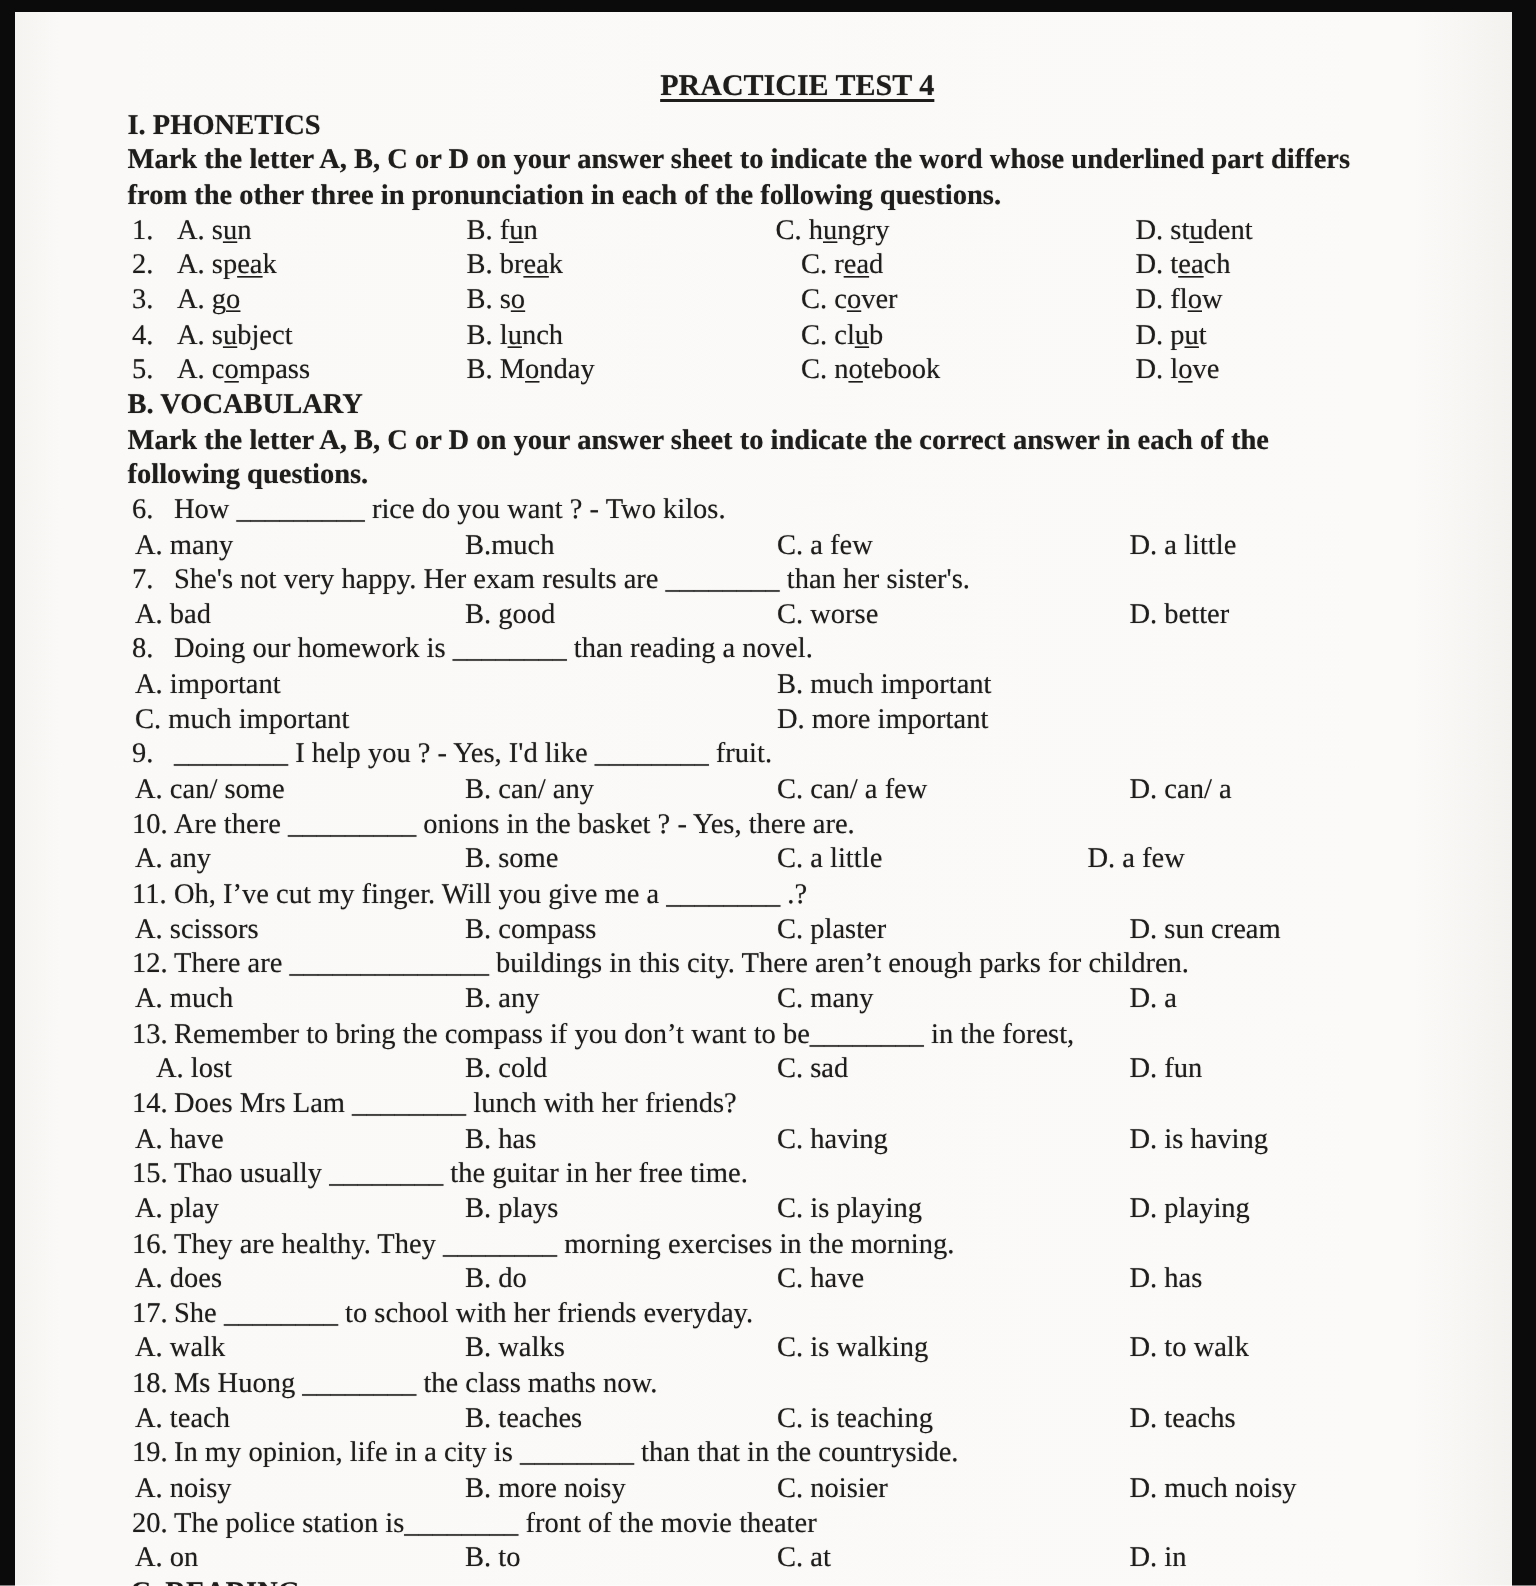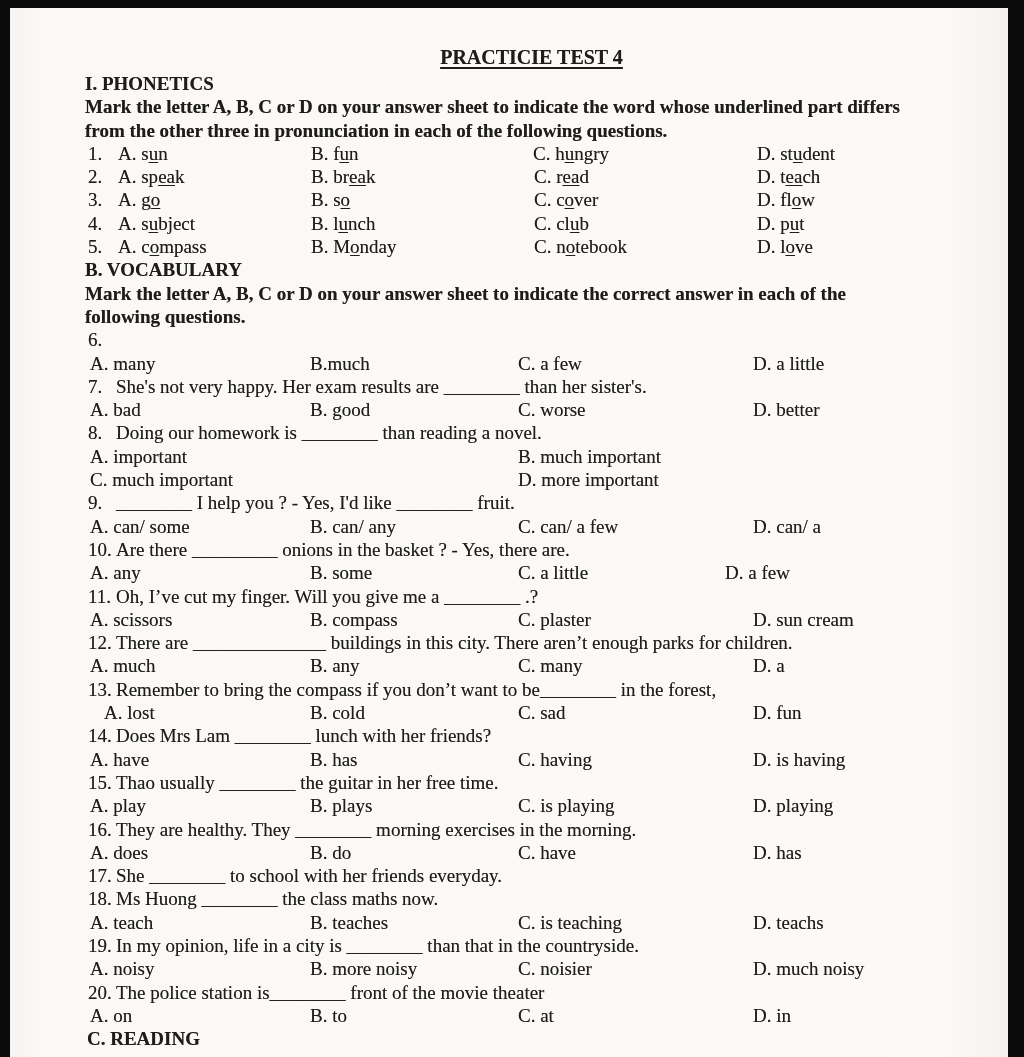--- a/index.html
+++ b/index.html
@@ -59,21 +59,21 @@
 
     <div class="line h">I. PHONETICS</div>
     <div class="line instr">Mark the letter A, B, C or D on your answer sheet to indicate the word whose underlined part differs</div>
     <div class="line instr">from the other three in pronunciation in each of the following questions.</div>
 
     <div id="phonetics-questions">
         <div class="line row">
           <span class="abs" style="left: 3px;">1.</span>
           <span class="abs" style="left: 33px;">A. s<u>u</u>n</span>
           <span class="abs" style="left: 226px;">B. f<u>u</u>n</span>
-          <span class="abs" style="left: 448px;">C. h<u>u</u>ngry</span>
+          <span class="abs" style="left: 432px;">C. h<u>u</u>ngry</span>
           <span class="abs" style="left: 672px;">D. st<u>u</u>dent</span>
         </div>
         <div class="line row">
           <span class="abs" style="left: 3px;">2.</span>
           <span class="abs" style="left: 33px;">A. sp<u>ea</u>k</span>
           <span class="abs" style="left: 226px;">B. br<u>ea</u>k</span>
           <span class="abs" style="left: 449px;">C. r<u>ea</u>d</span>
           <span class="abs" style="left: 672px;">D. t<u>ea</u>ch</span>
         </div>
         <div class="line row">
@@ -99,20 +99,21 @@
         </div>
       </div>
 
     <div class="line h">B. VOCABULARY</div>
     <div class="line instr">Mark the letter A, B, C or D on your answer sheet to indicate the correct answer in each of the</div>
     <div class="line instr">following questions.</div>
 
     <div id="vocabulary-questions">
         <div class="line row">
           <span class="abs" style="left: 3px;">6.</span>
+          <span class="abs" style="left: 31px;">How _________ rice do you want ? - Two kilos.</span>
         </div>
         <div class="line row">
           <span class="abs" style="left: 5px;">A. many</span>
           <span class="abs" style="left: 225px;">B.much</span>
           <span class="abs" style="left: 433px;">C. a few</span>
           <span class="abs" style="left: 668px;">D. a little</span>
         </div>
         <div class="line row">
           <span class="abs" style="left: 3px;">7.</span>
           <span class="abs" style="left: 31px;">She's not very happy. Her exam results are ________ than her sister's.</span>
@@ -213,20 +214,26 @@
           <span class="abs" style="left: 5px;">A. does</span>
           <span class="abs" style="left: 225px;">B. do</span>
           <span class="abs" style="left: 433px;">C. have</span>
           <span class="abs" style="left: 668px;">D. has</span>
         </div>
         <div class="line row">
           <span class="abs" style="left: 3px;">17.</span>
           <span class="abs" style="left: 31px;">She ________ to school with her friends everyday.</span>
         </div>
         <div class="line row">
+          <span class="abs" style="left: 5px;">A. walk</span>
+          <span class="abs" style="left: 225px;">B. walks</span>
+          <span class="abs" style="left: 433px;">C. is walking</span>
+          <span class="abs" style="left: 668px;">D. to walk</span>
+        </div>
+        <div class="line row">
           <span class="abs" style="left: 3px;">18.</span>
           <span class="abs" style="left: 31px;">Ms Huong ________ the class maths now.</span>
         </div>
         <div class="line row">
           <span class="abs" style="left: 5px;">A. teach</span>
           <span class="abs" style="left: 225px;">B. teaches</span>
           <span class="abs" style="left: 433px;">C. is teaching</span>
           <span class="abs" style="left: 668px;">D. teachs</span>
         </div>
         <div class="line row">

